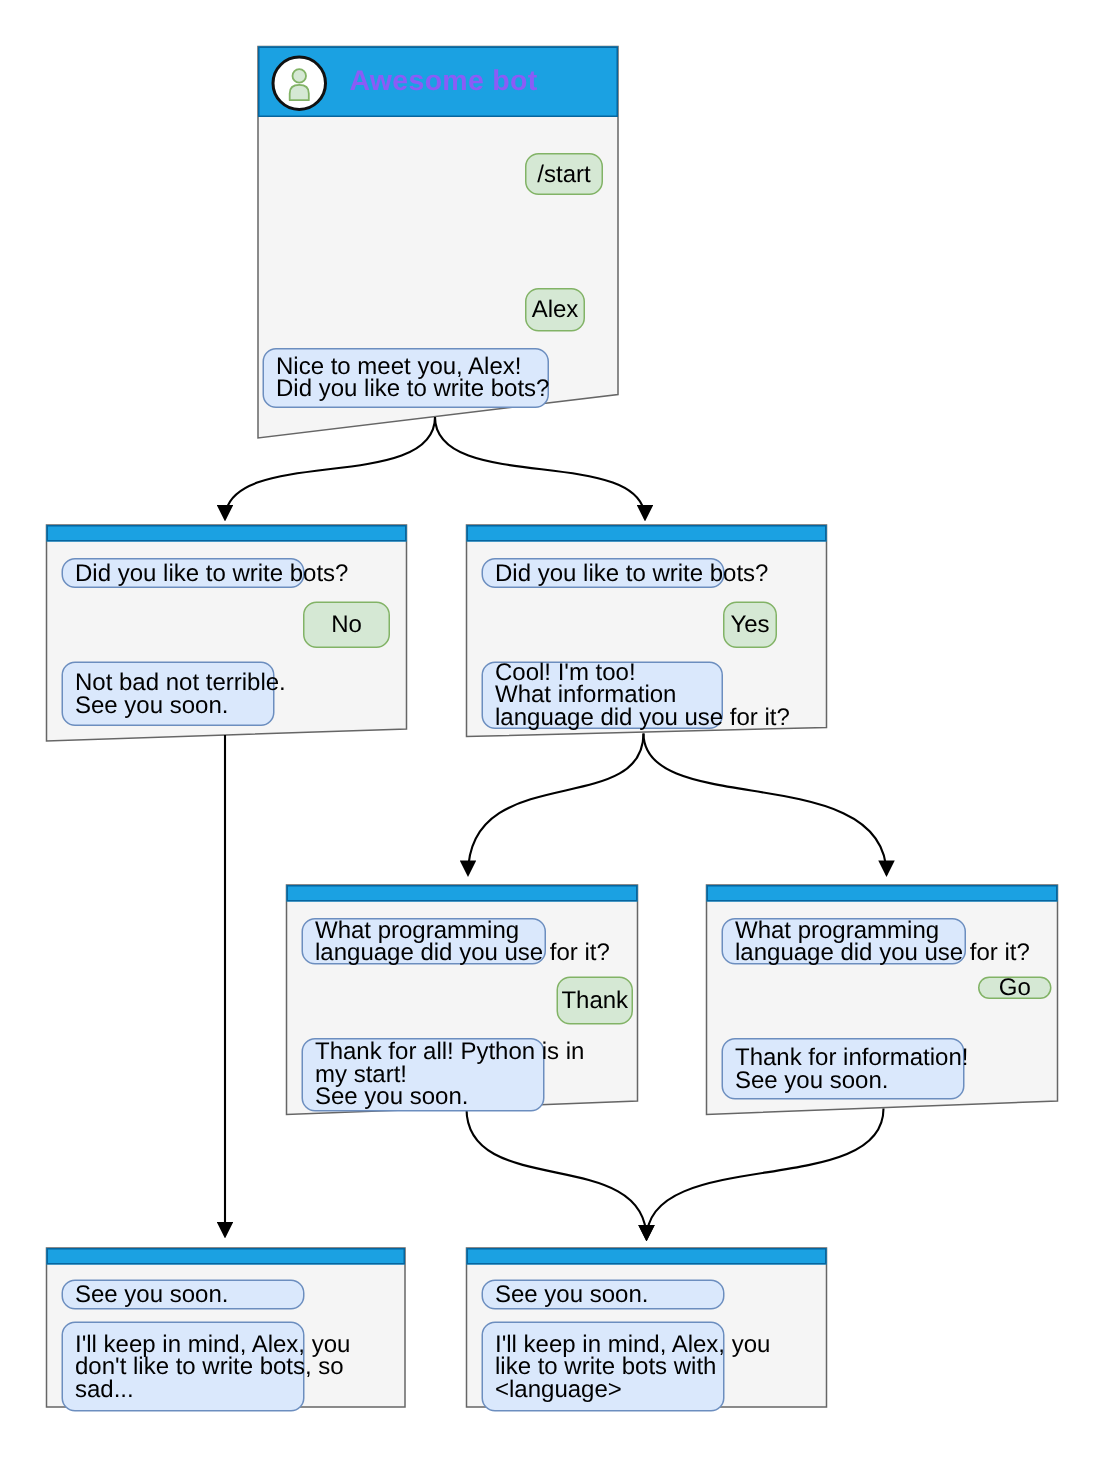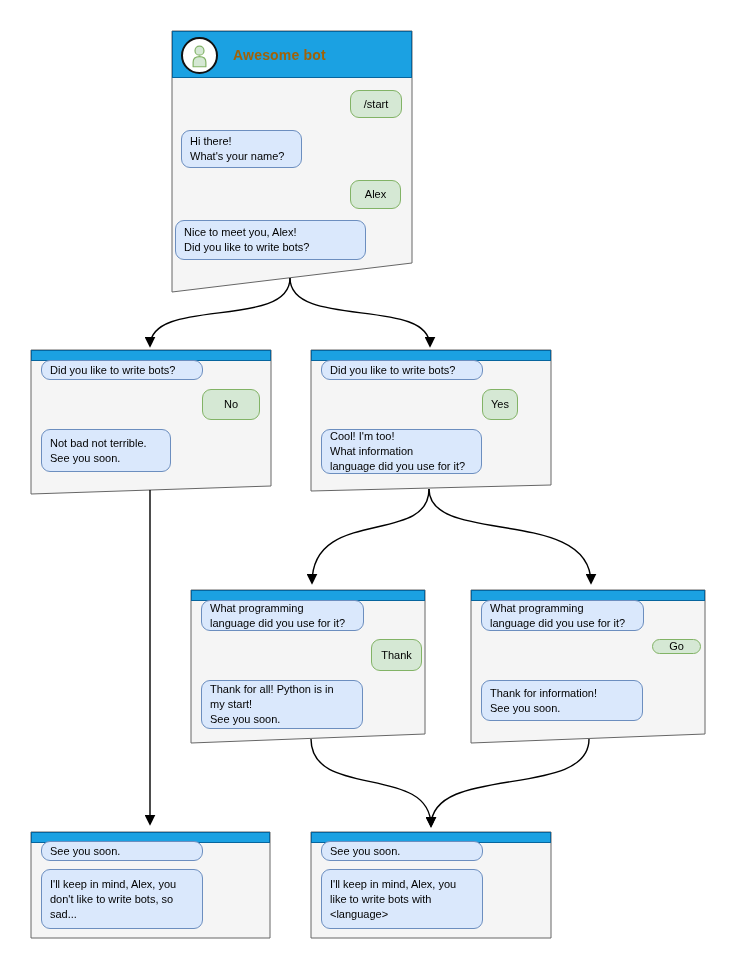--- a/index.html
+++ b/index.html
@@ -4,27 +4,27 @@
 <style>
   html,body{margin:0;padding:0;background:#ffffff;}
   #canvas{
     position:relative;width:743px;height:971px;background:#ffffff;
     font-family:"Liberation Sans",sans-serif;overflow:hidden;
   }
   #bg{position:absolute;left:0;top:0;}
   .hdr{position:absolute;background:#1ba1e2;border:1px solid #06659e;box-sizing:border-box;z-index:2;}
   .bubble{
     position:absolute;box-sizing:border-box;border-radius:9px;
-    font-size:11px;line-height:15px;color:#000;
-    display:flex;align-items:center;white-space:pre;z-index:3;
+    font-size:16px;line-height:15px;color:#000;
+    display:flex;align-items:center;white-space:pre;z-index:3;margin-top:12px;
   }
   .bot{background:#dae8fc;border:1px solid #6c8ebf;padding:1px 8px;}
   .user{background:#d5e8d4;border:1px solid #82b366;padding:1px 6px;justify-content:center;text-align:center;}
   .title{
-    position:absolute;color:#a16207;font-weight:bold;font-size:14px;
+    position:absolute;color:#8b5cf6;font-weight:bold;font-size:19px;
     display:flex;align-items:center;z-index:4;letter-spacing:.2px;
   }
   .avatar{
     position:absolute;width:37px;height:37px;border-radius:50%;
     background:#ffffff;border:2px solid #111;box-sizing:border-box;
     display:flex;align-items:center;justify-content:center;z-index:4;
   }
 </style>
 </head>
 <body>
@@ -62,30 +62,28 @@
   <div class="hdr" style="left:172px;top:31px;width:240px;height:47px;"></div>
   <div class="avatar" style="left:181px;top:37px;">
     <svg width="27" height="27" viewBox="0 0 36 36">
       <circle cx="18" cy="11.5" r="6" fill="#d5e8d4" stroke="#82b366" stroke-width="1.6"></circle>
       <path d="M9.5 33 L9.5 27 Q9.5 19.5 18 19.5 Q26.5 19.5 26.5 27 L26.5 33 Z" fill="#d5e8d4" stroke="#82b366" stroke-width="1.6" stroke-linejoin="round"></path>
     </svg>
   </div>
   <div class="title" style="left:233px;top:31px;height:47px;">Awesome bot</div>
 
   <div class="bubble user" style="left:350px;top:90px;width:52px;height:28px;">/start</div>
-  <div class="bubble bot" style="left:181px;top:130px;width:121px;height:38px;">Hi there!
-What's your name?</div>
-  <div class="bubble user" style="left:350px;top:180px;width:51px;height:29px;">Alex</div>
+  <div class="bubble user" style="left:350px;top:180px;width:40px;height:29px;">Alex</div>
   <div class="bubble bot" style="left:175px;top:220px;width:191px;height:40px;">Nice to meet you, Alex!
 Did you like to write bots?</div>
 
   <div class="hdr" style="left:31px;top:350px;width:240px;height:11px;"></div>
   <div class="bubble bot" style="left:41px;top:360px;width:162px;height:20px;">Did you like to write bots?</div>
   <div class="bubble user" style="left:202px;top:389px;width:58px;height:31px;">No</div>
-  <div class="bubble bot" style="left:41px;top:429px;width:130px;height:43px;">Not bad not terrible.
+  <div class="bubble bot" style="left:41px;top:429px;width:142px;height:43px;">Not bad not terrible.
 See you soon.</div>
 
   <div class="hdr" style="left:311px;top:350px;width:240px;height:11px;"></div>
   <div class="bubble bot" style="left:321px;top:360px;width:162px;height:20px;">Did you like to write bots?</div>
   <div class="bubble user" style="left:482px;top:389px;width:36px;height:31px;">Yes</div>
   <div class="bubble bot" style="left:321px;top:429px;width:161px;height:45px;">Cool! I'm too!
 What information
 language did you use for it?</div>
 
   <div class="hdr" style="left:191px;top:590px;width:234px;height:11px;"></div>

